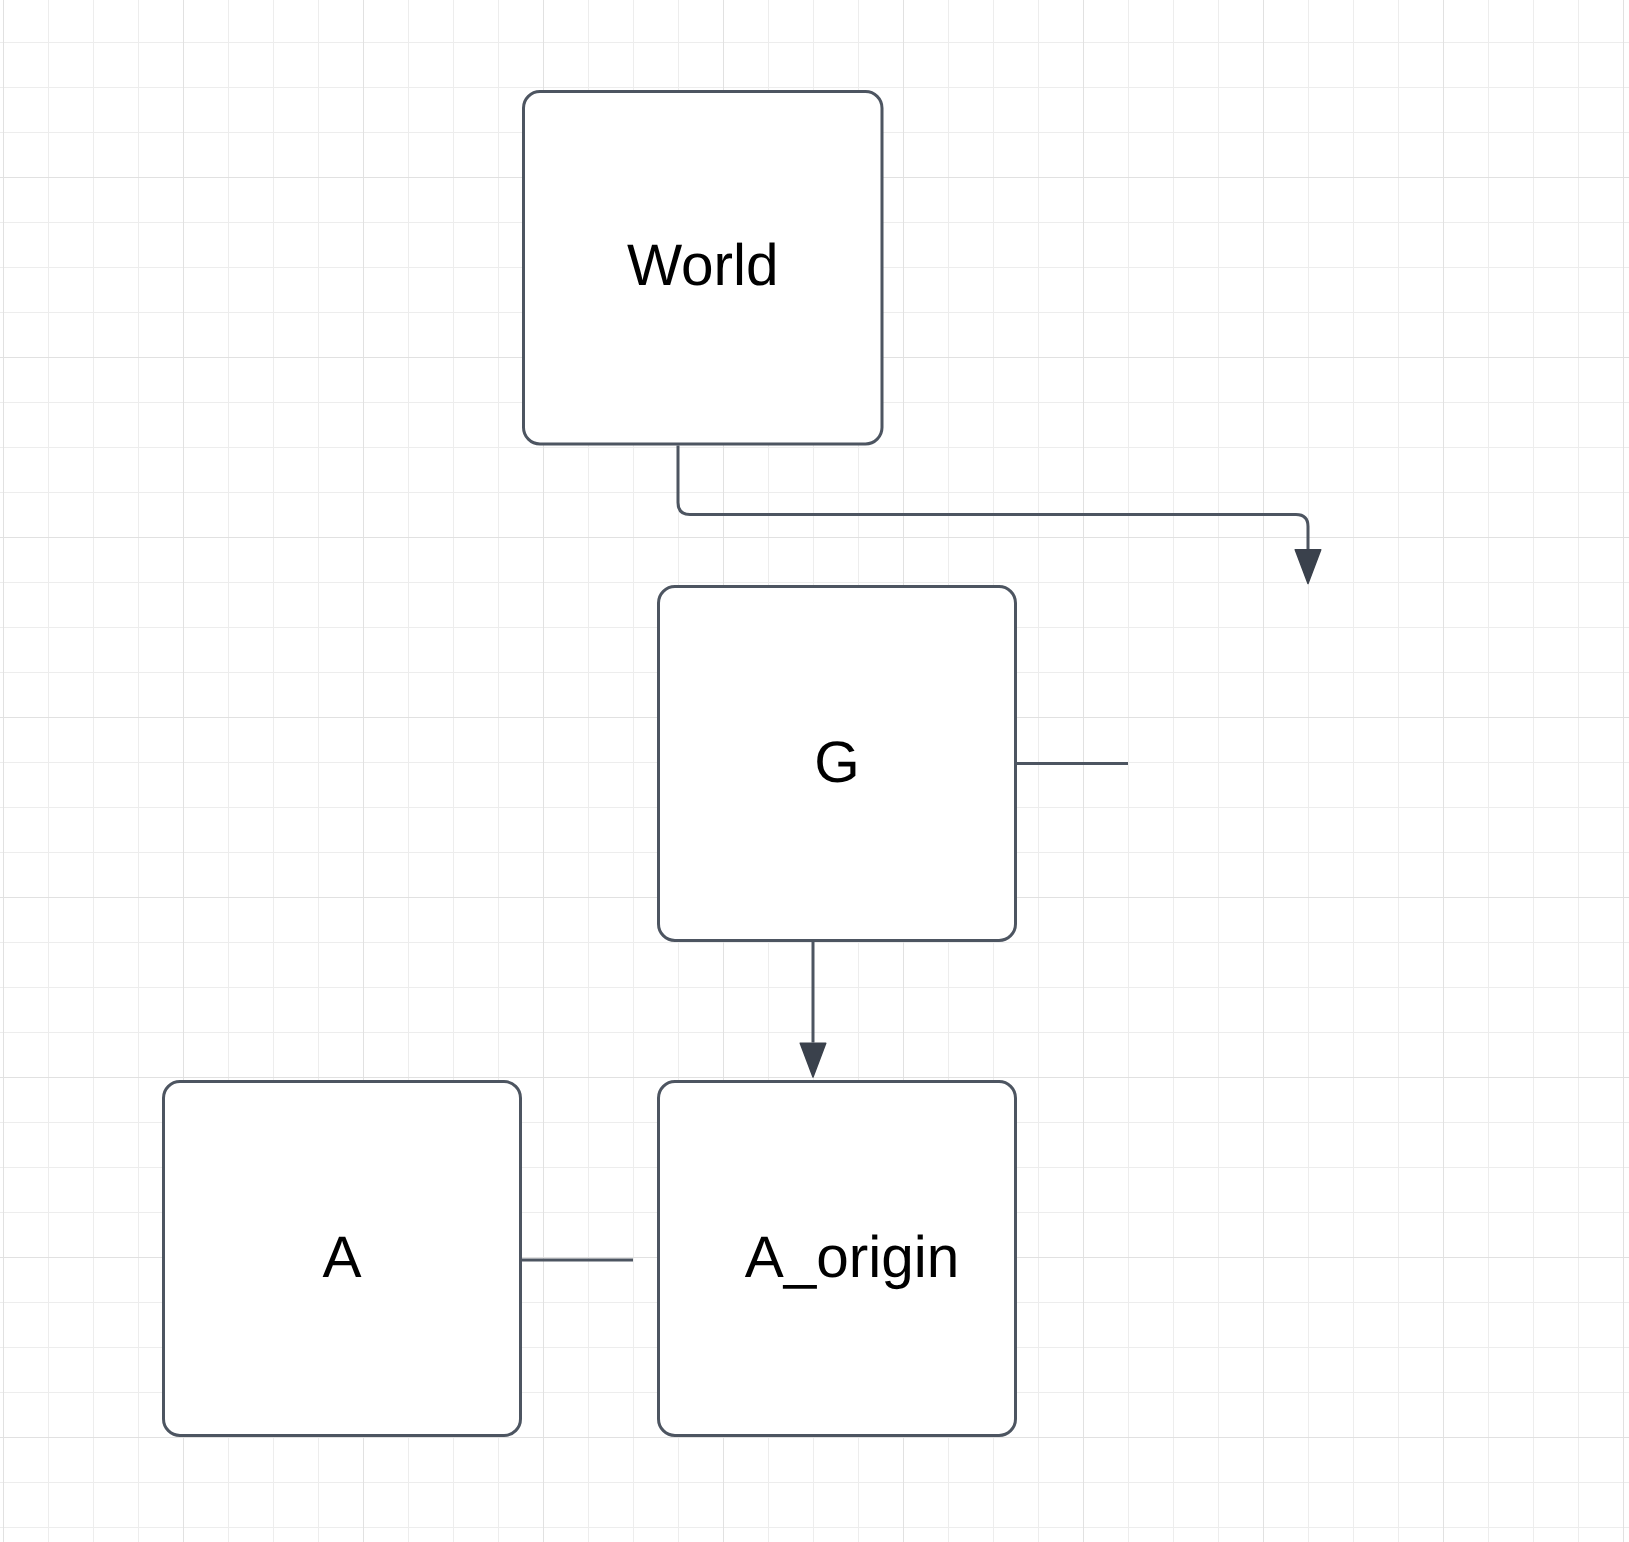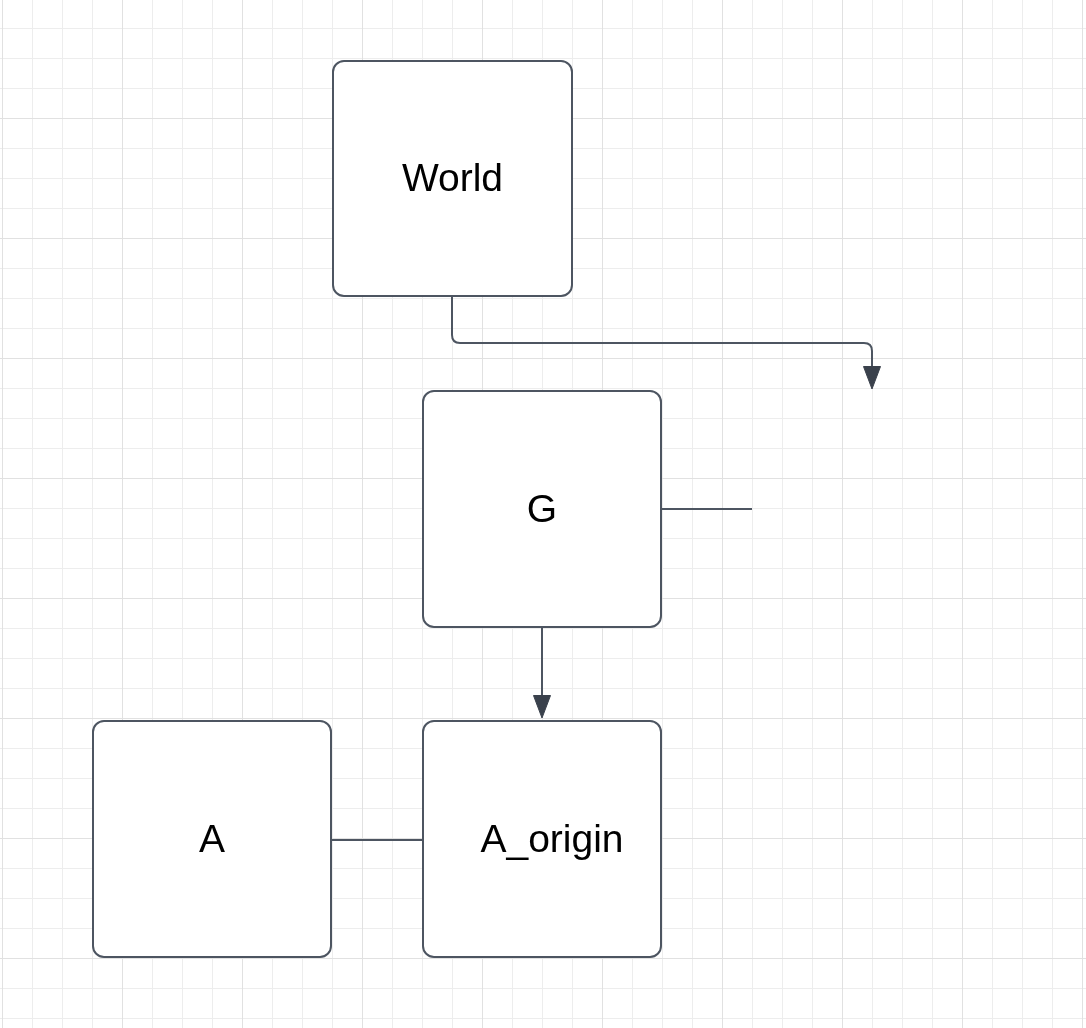--- a/index.html
+++ b/index.html
@@ -43,20 +43,21 @@
   }
   .node {
     position: absolute;
     box-sizing: border-box;
     background: #ffffff;
     border: 2px solid #4d5561;
     border-radius: 12px;
     display: flex;
     align-items: center;
     justify-content: center;
+    margin-left: 16px;
   }
   .node .label {
     font-size: 39px;
     line-height: 1.2;
     color: #000000;
     white-space: nowrap;
     user-select: none;
   }
   .n-world    { left: 332px; top: 60px;  width: 241px; height: 237px; }
   .n-g        { left: 422px; top: 390px; width: 240px; height: 238px; }

